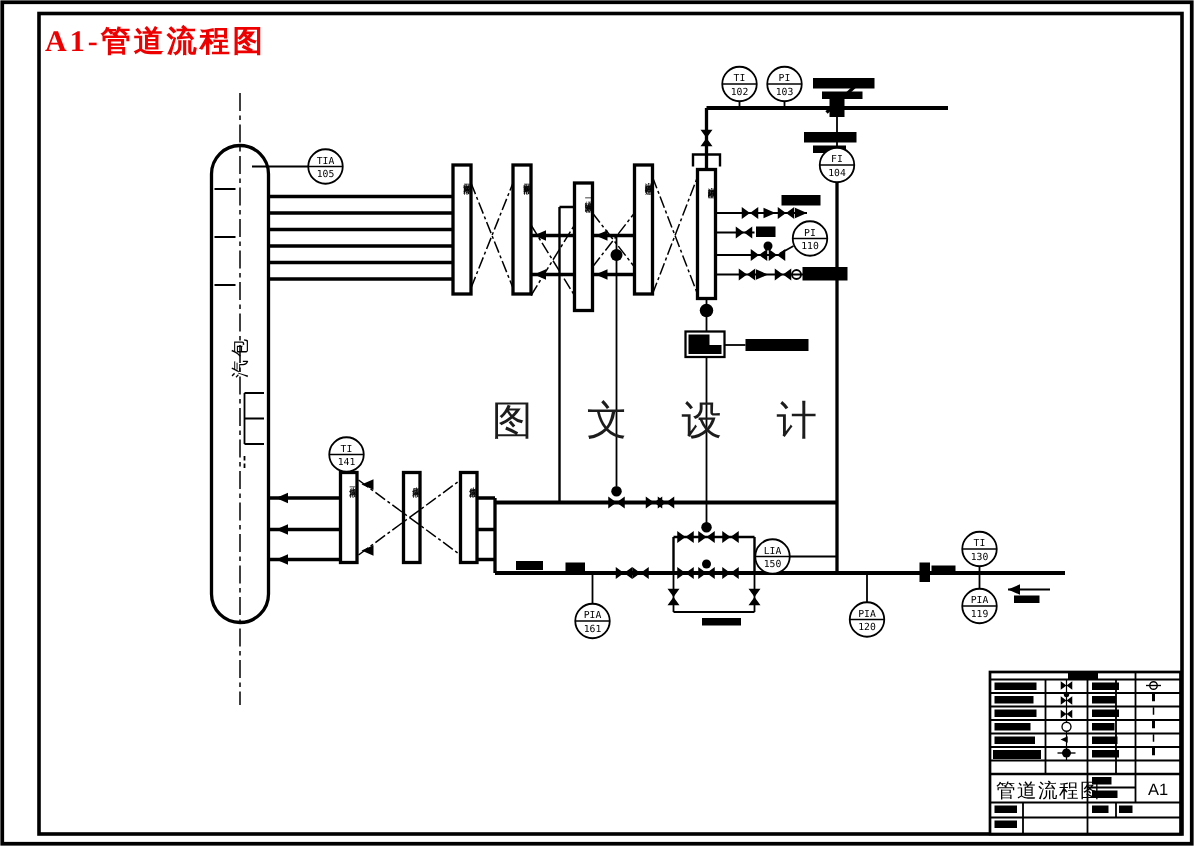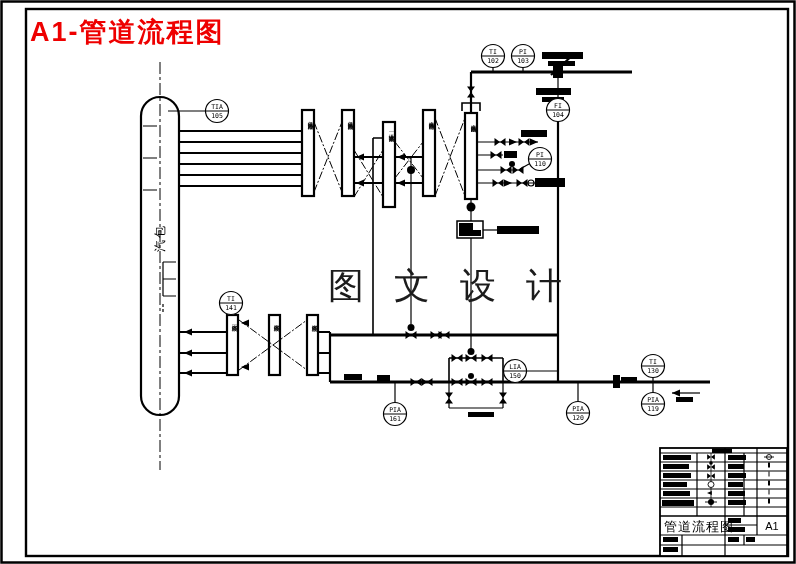--- a/index.html
+++ b/index.html
@@ -1,23 +1,23 @@
 <!DOCTYPE html>
 <html><head>
 <meta charset="utf-8">
 <style>
   html,body{margin:0;padding:0;background:#fff;}
   .stage{position:relative;width:796px;height:564px;background:#ffffff;overflow:hidden;
          font-family:"Liberation Sans",sans-serif;}
   .stage svg{position:absolute;left:0;top:0;}
   .ovl{position:absolute;color:#000;}
-  #drawing-title{left:30px;top:14px;font-family:Liberation Sans, sans-serif;
-      font-weight:bold;font-size:27px;letter-spacing:2px;color:#ee0000;}
-  #watermark{left:328px;top:262px;font-family:Liberation Sans, sans-serif;
-      font-size:36px;letter-spacing:10px;color:#1c1c1c;}
+  #drawing-title{left:30px;top:14px;font-family:Liberation Serif, serif;
+      font-weight:bold;font-size:20px;letter-spacing:2px;color:#ee0000;}
+  #watermark{left:328px;top:262px;font-family:Liberation Mono, monospace;
+      font-size:27px;letter-spacing:10px;color:#1c1c1c;}
   .vtxt{writing-mode:vertical-rl;text-orientation:upright;font-size:5.5px;
       line-height:1;letter-spacing:0.5px;overflow:hidden;}
   #drum-label{left:152px;top:252px;font-size:12px;letter-spacing:2px;
       transform:rotate(-90deg);transform-origin:left top;}
   
   .p1{stroke:#000;stroke-width:1.2;fill:none;}
   .p15{stroke:#000;stroke-width:1.6;fill:none;}
   .p2{stroke:#000;stroke-width:2.2;fill:none;}
   .p3{stroke:#000;stroke-width:2.8;fill:none;}
   .dsh{stroke:#000;stroke-width:1;fill:none;stroke-dasharray:8 2 2 2;}

